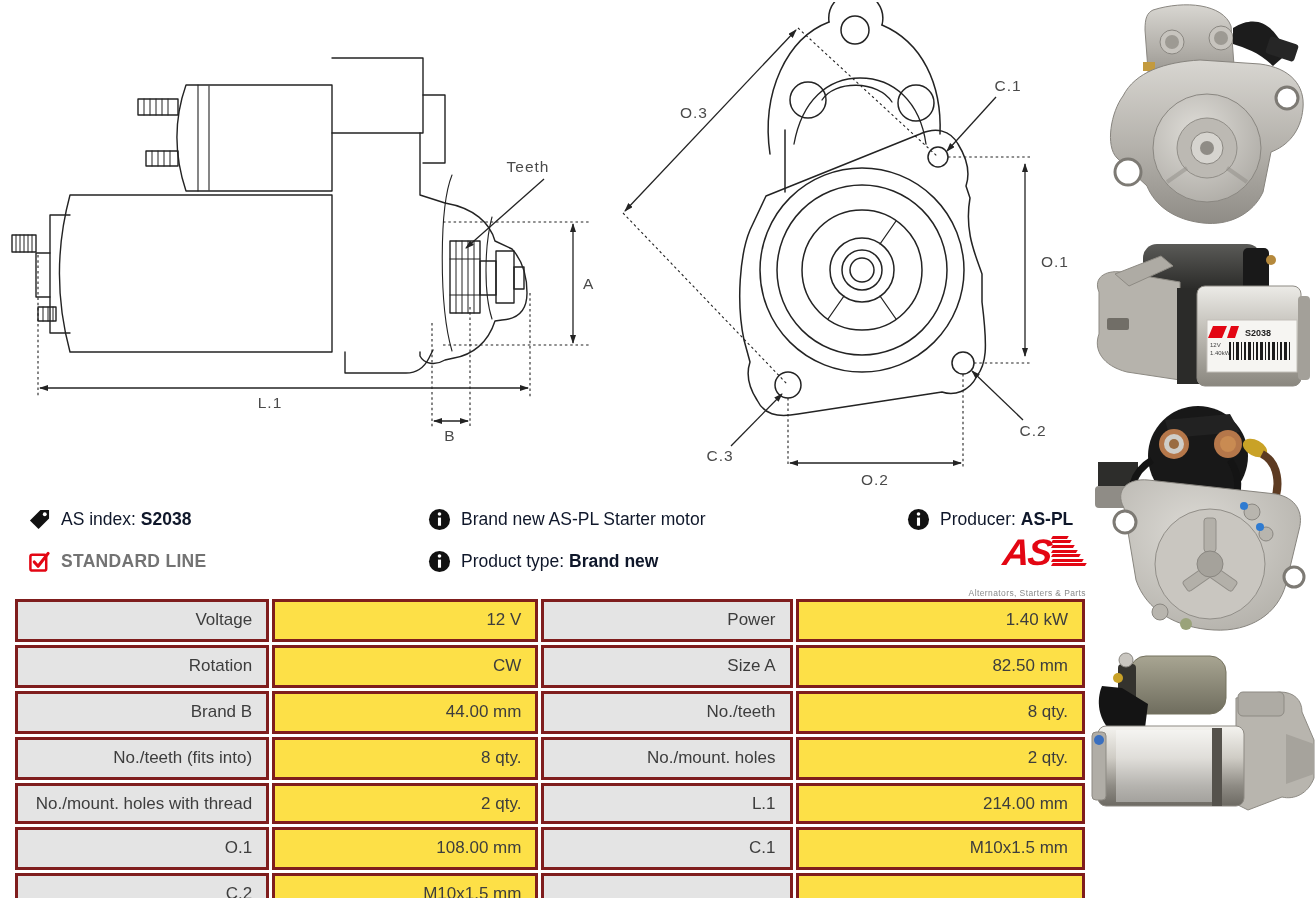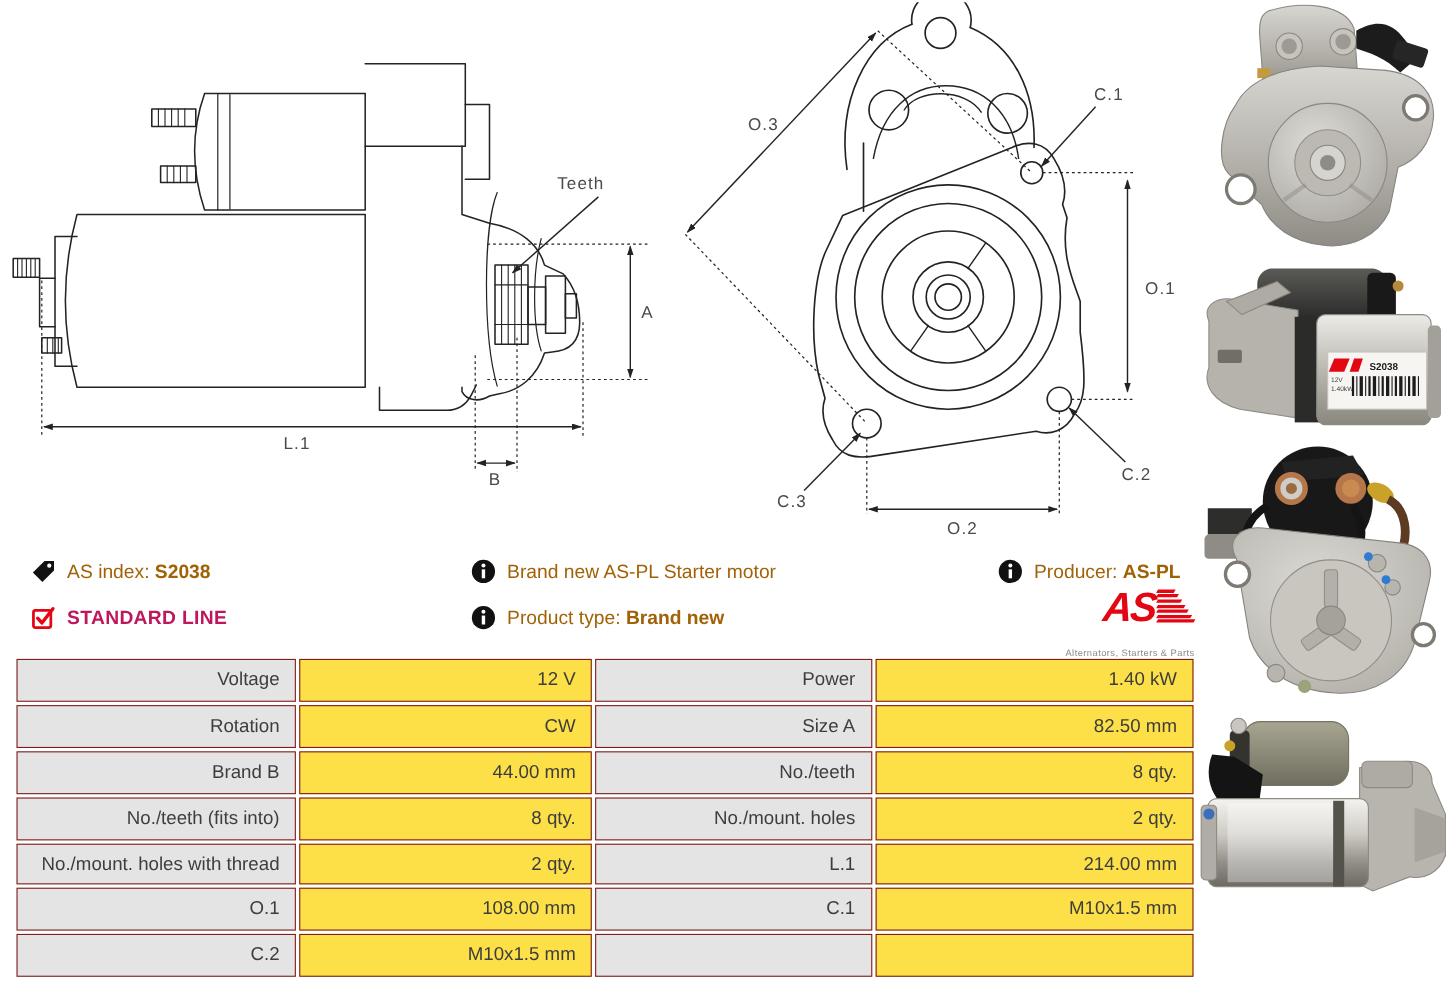--- a/index.html
+++ b/index.html
@@ -3,35 +3,35 @@
 <meta charset="utf-8">
 <style>
   html,body{margin:0;padding:0;background:#fff;}
   #canvas{position:relative;width:1316px;height:898px;background:#fff;
           font-family:"Liberation Sans",sans-serif;color:#3d3d3d;overflow:hidden;}
   .abs{position:absolute;}
   svg text{font-family:"Liberation Sans",sans-serif;}
   
   .info-line{display:flex;align-items:center;gap:10px;height:26px;}
   .info-line + .info-line{margin-top:16px;}
-  .info-txt{font-size:17.5px;color:#a16207;white-space:nowrap;}
+  .info-txt{font-size:17.5px;color:#0f172a;white-space:nowrap;}
   .info-txt b{font-weight:bold;}
-  .red-line{color:#be185d;font-weight:bold;font-size:17.5px;letter-spacing:.3px;white-space:nowrap;}
+  .red-line{color:#737373;font-weight:bold;font-size:17.5px;letter-spacing:.3px;white-space:nowrap;}
   .ic{flex:0 0 auto;display:block;}
   
   .as-logo{text-align:right;}
   .as-row{display:flex;align-items:flex-end;justify-content:flex-end;gap:2px;height:34px;}
   .as-txt{color:#e30613;font-weight:bold;font-style:italic;font-size:37px;line-height:30px;
           transform:skewX(-6deg);letter-spacing:-2px;}
   .as-stripes{display:flex;flex-direction:column-reverse;gap:2px;margin-bottom:2px;}
   .as-stripes div{height:2.6px;background:#e30613;transform:skewX(-30deg);}
   .as-tagline{font-size:8.5px;color:#8a8a8a;letter-spacing:.4px;margin-top:20px;white-space:nowrap;}
   
   table.spec{border-collapse:separate;border-spacing:3px;width:1076px;table-layout:fixed;}
-  table.spec td{border:1px solid #7f1d1d;font-size:17px;line-height:1.3;color:#3d3d3d;
+  table.spec td{border:3px solid #7f1d1d;font-size:17px;line-height:1.3;color:#3d3d3d;
                 text-align:right;vertical-align:top;padding:7px 14px 6px 2px;}
   td.lbl{background:#e4e4e4;}
   td.val{background:#fde047;}
   tr.normal td{height:24px;}
 </style>
 </head>
 <body>
 
 <div id="canvas">
 

